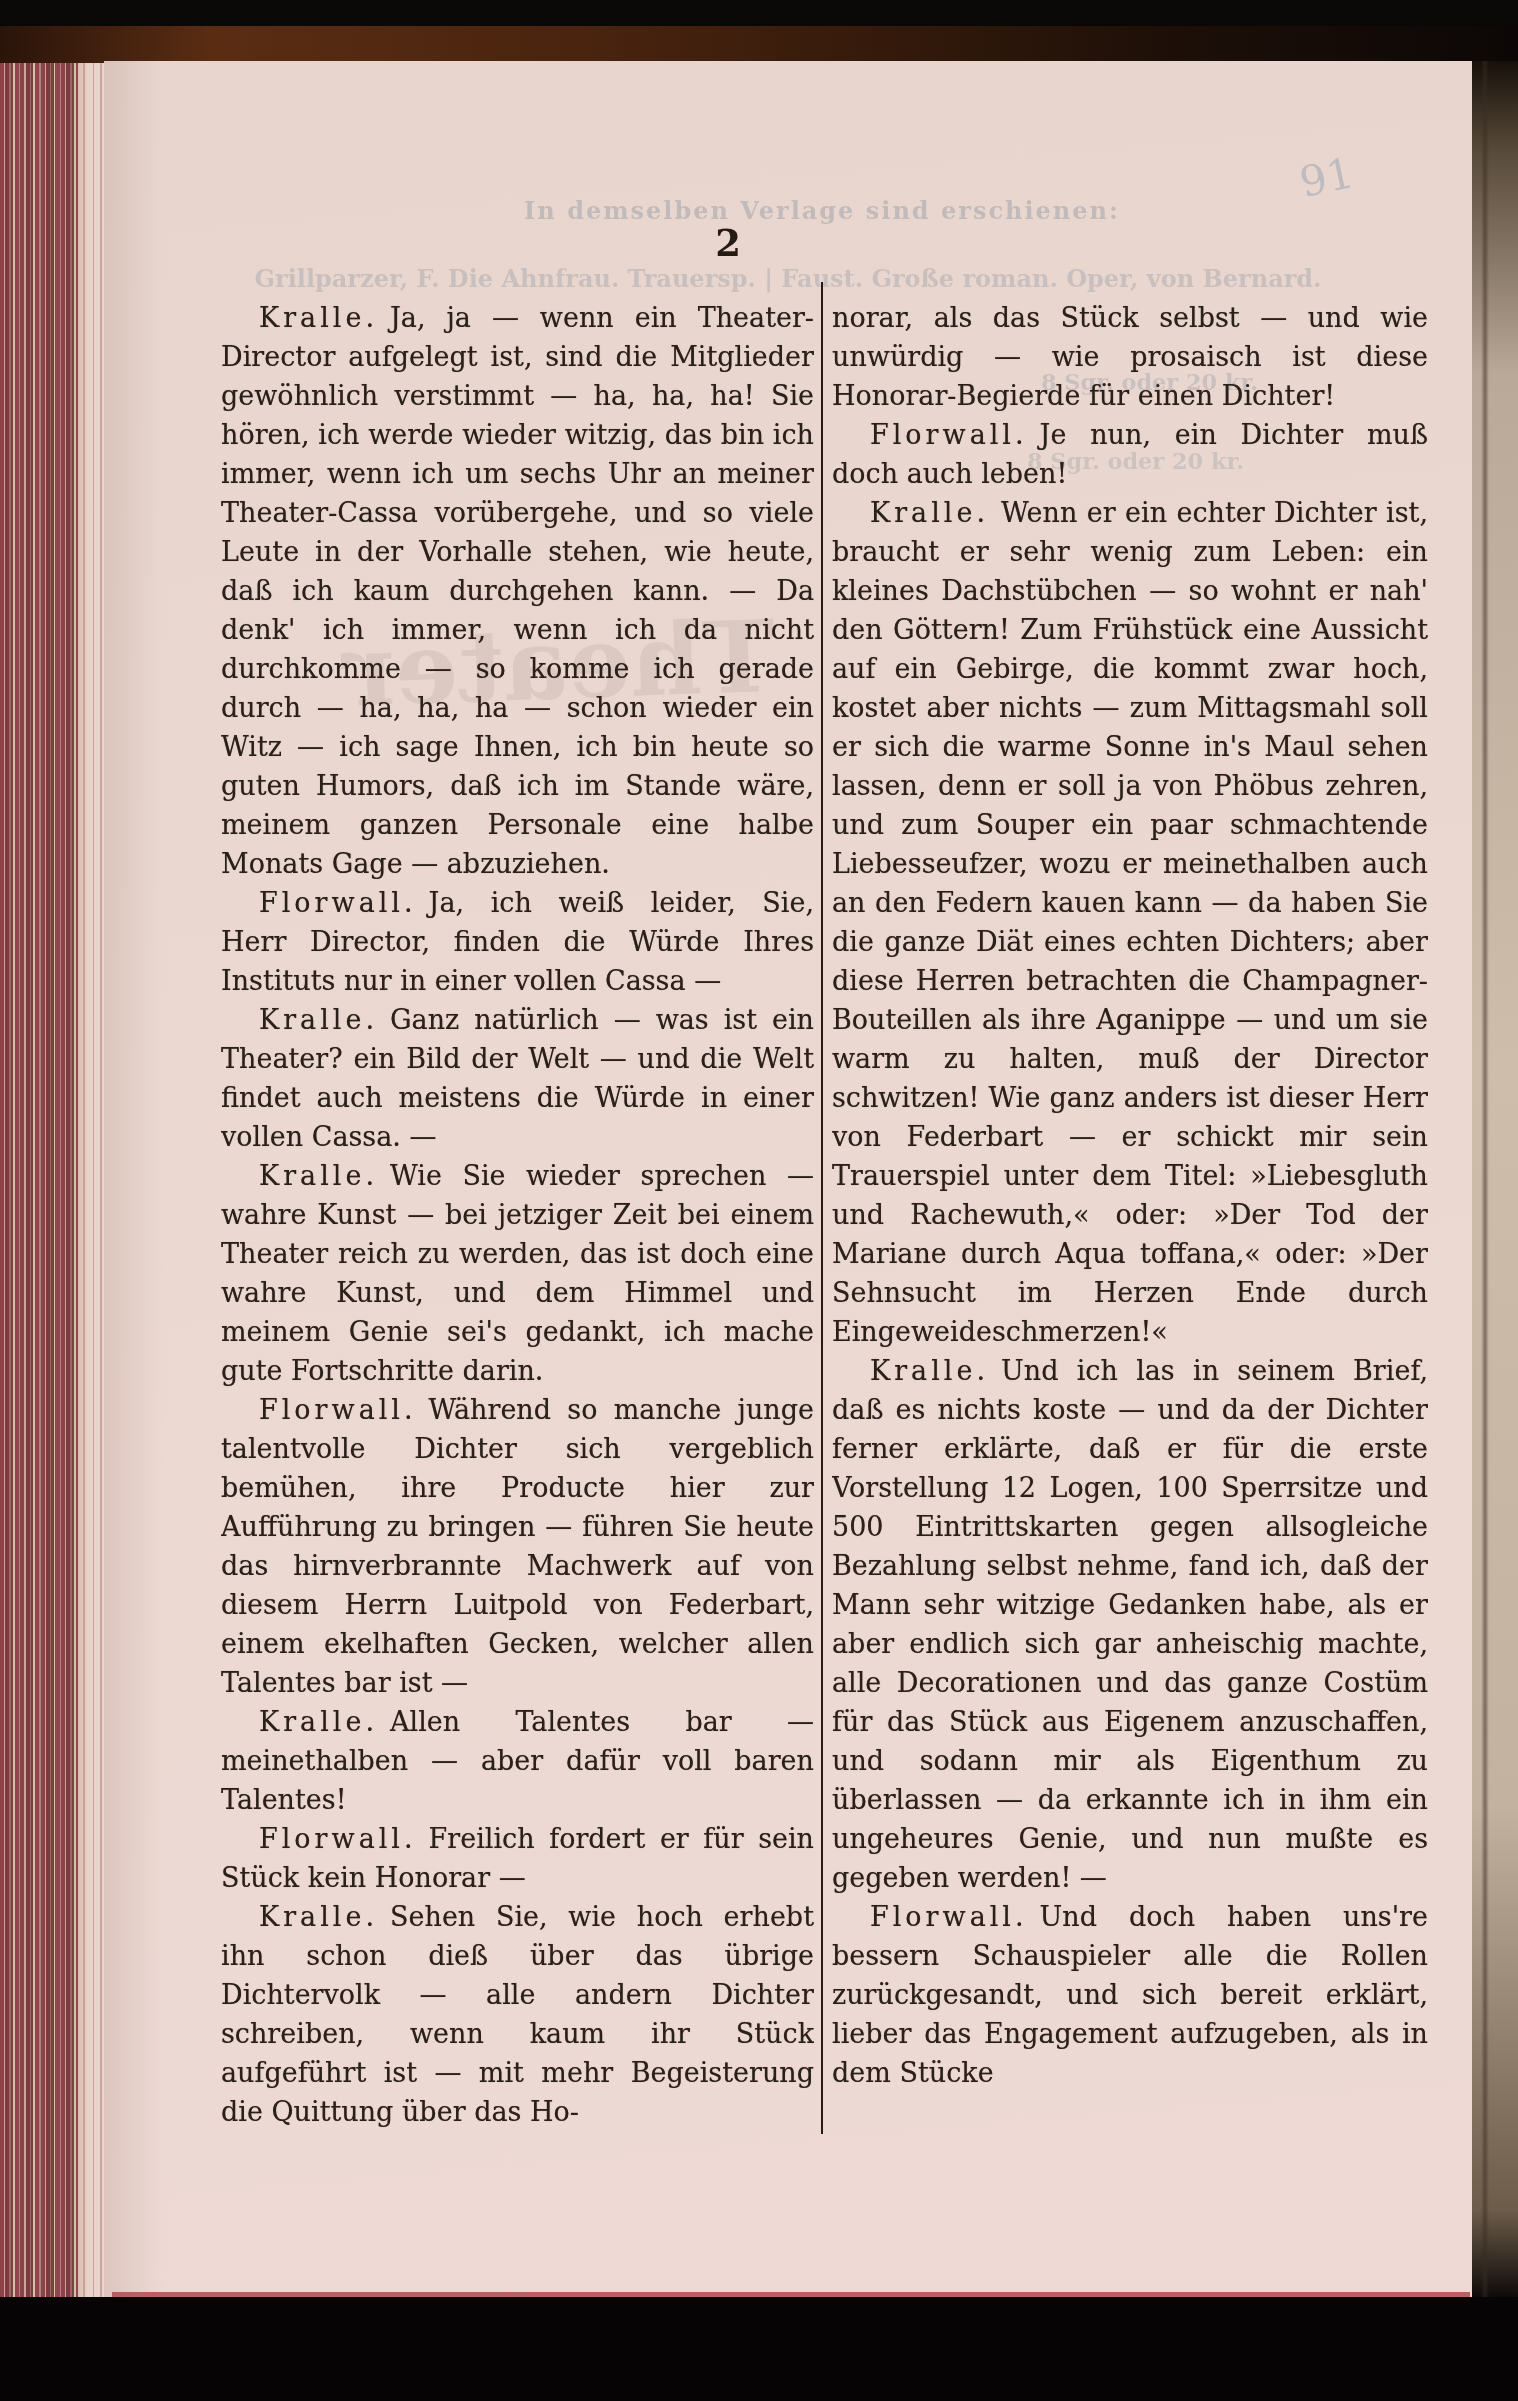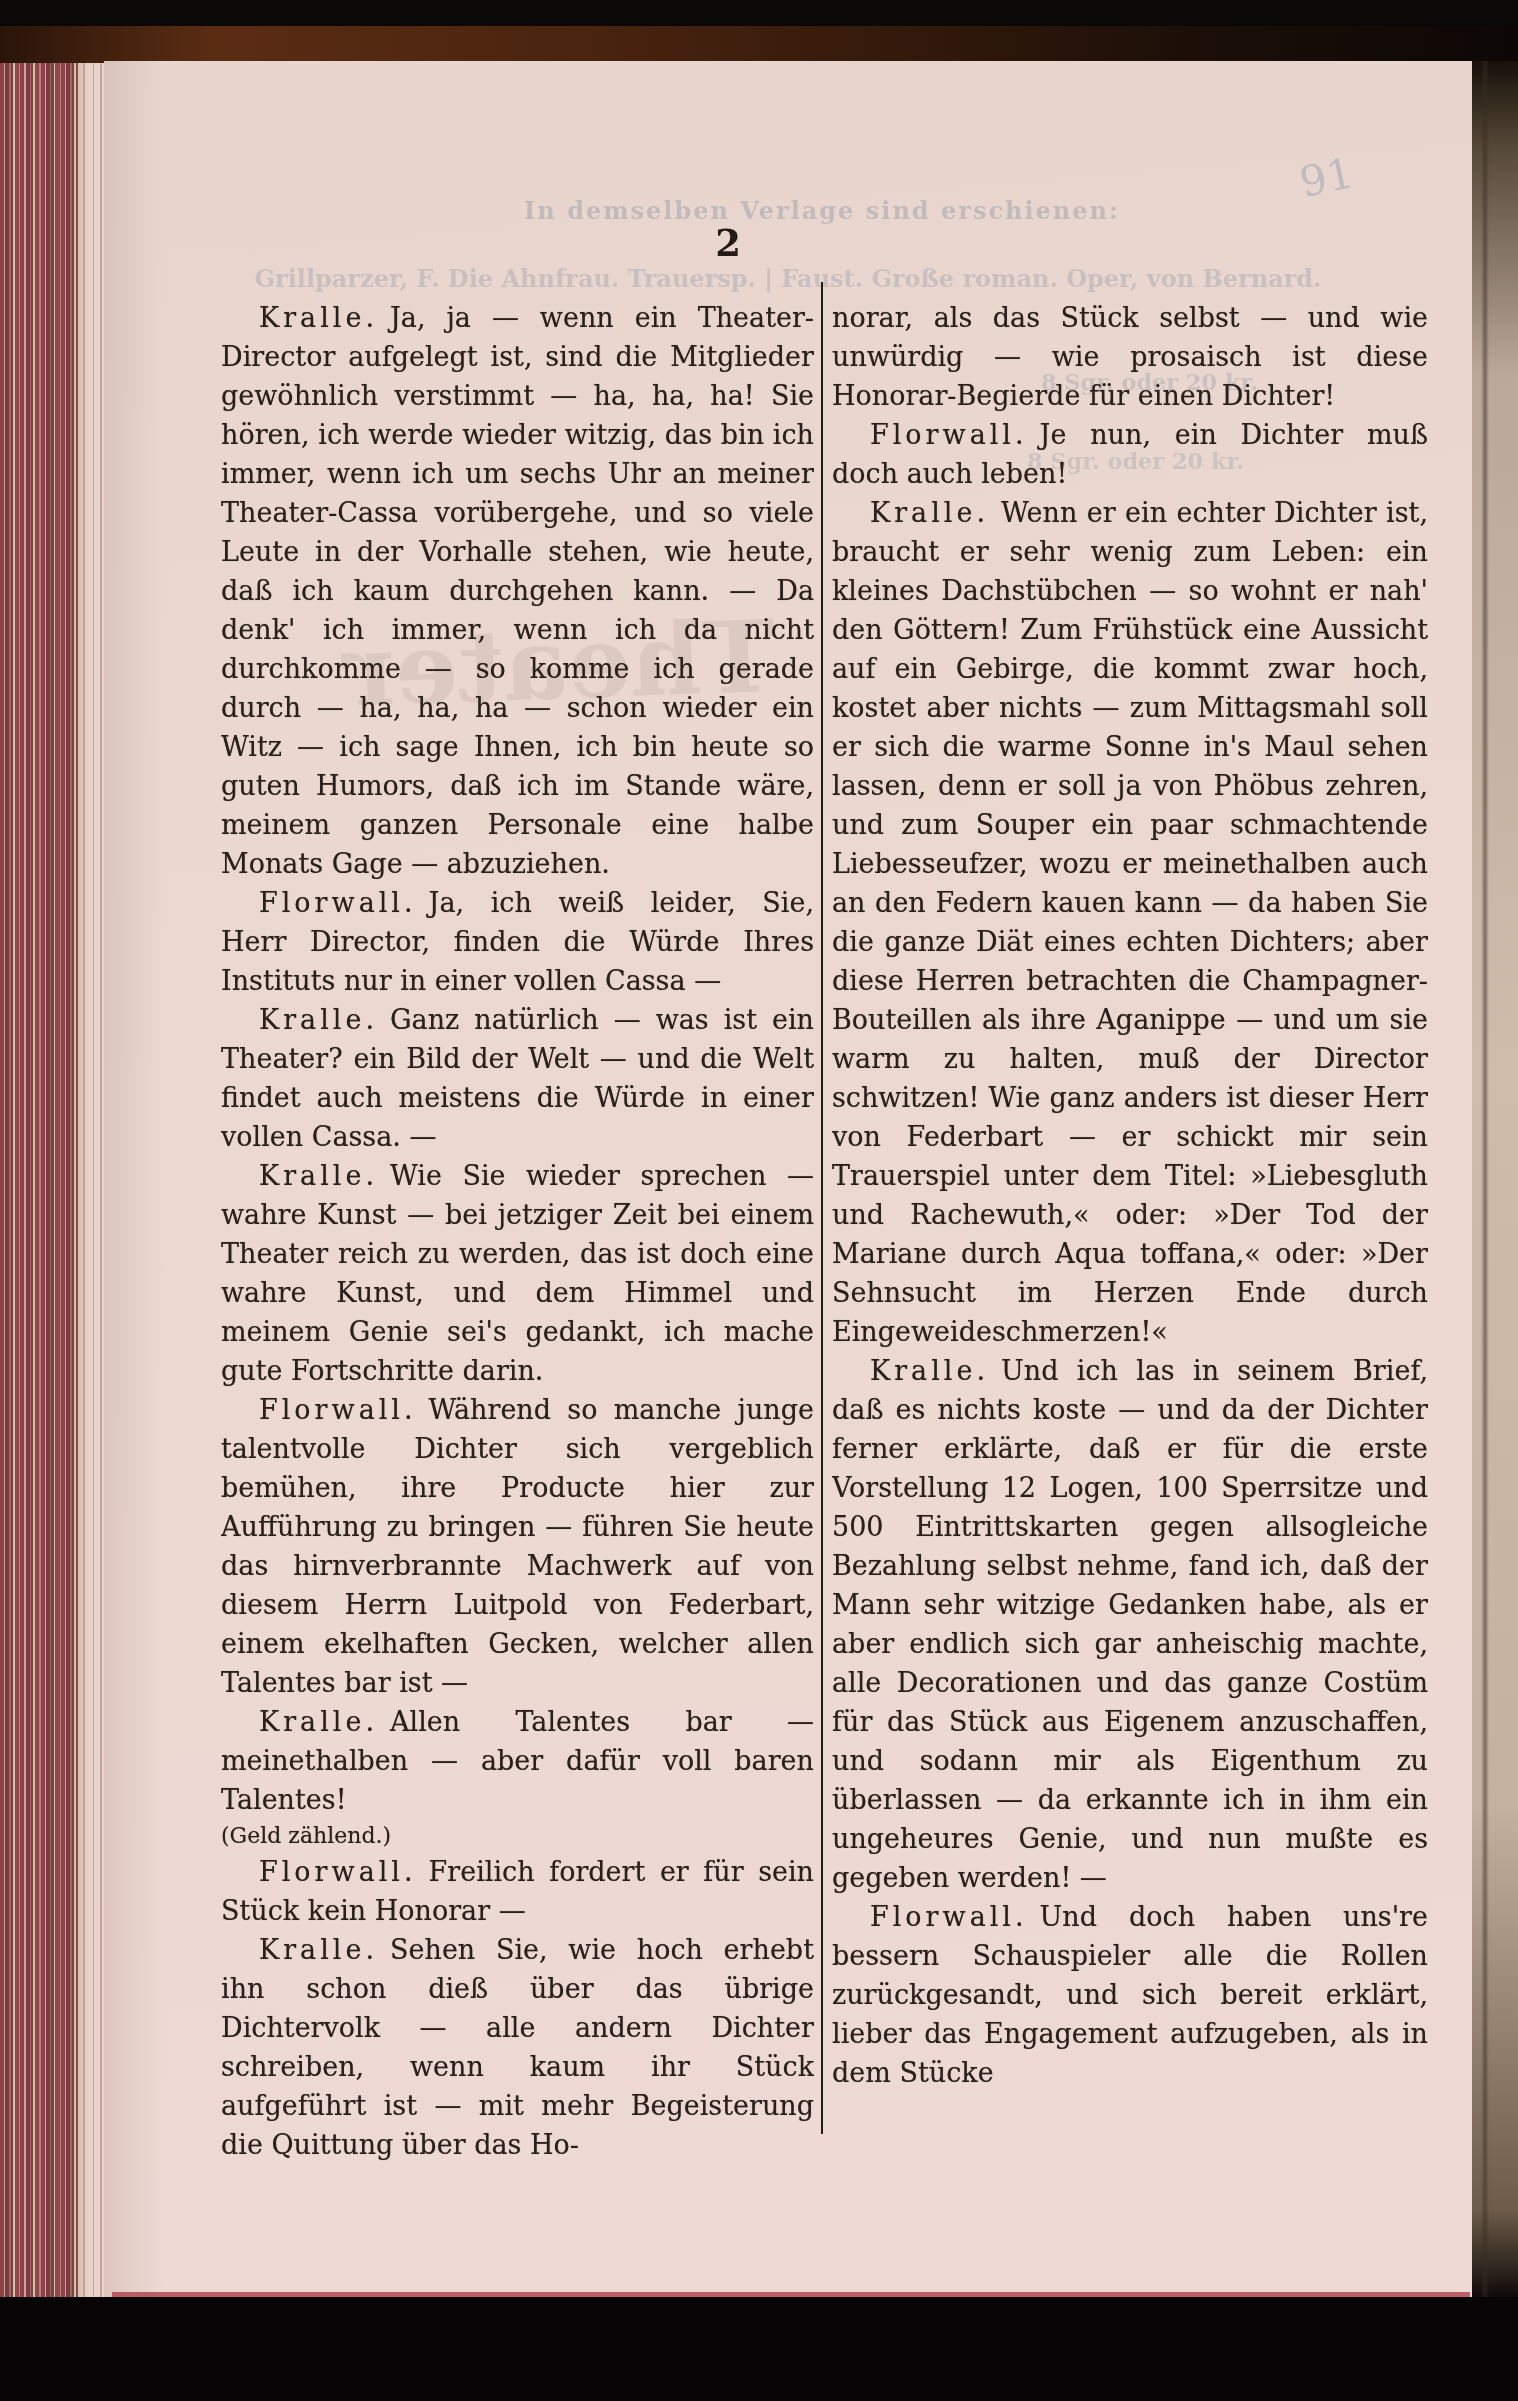--- a/index.html
+++ b/index.html
@@ -89,21 +89,21 @@
 
         <p class="para"><span class="speaker">Florwall.</span><span>Ja, ich weiß leider, Sie, Herr Director, finden die Würde Ihres Instituts nur in einer vollen Cassa —</span></p>
 
         <p class="para"><span class="speaker">Kralle.</span><span>Ganz natürlich — was ist ein Theater? ein Bild der Welt — und die Welt findet auch meistens die Würde in einer vollen Cassa. —</span></p>
 
 
         <p class="para"><span class="speaker">Kralle.</span><span>Wie Sie wieder sprechen — wahre Kunst — bei jetziger Zeit bei einem Theater reich zu werden, das ist doch eine wahre Kunst, und dem Himmel und meinem Genie sei's gedankt, ich mache gute Fortschritte darin.</span></p>
 
         <p class="para"><span class="speaker">Florwall.</span><span>Während so manche junge talentvolle Dichter sich vergeblich bemühen, ihre Producte hier zur Aufführung zu bringen — führen Sie heute das hirnverbrannte Machwerk auf von diesem Herrn Luitpold von Federbart, einem ekelhaften Gecken, welcher allen Talentes bar ist —</span></p>
 
-        <p class="para"><span class="speaker">Kralle.</span><span>Allen Talentes bar — meinethalben — aber dafür voll baren Talentes!</span><span class="note">(Geld zählend.)</span></p>
+        <p class="para"><span class="speaker">Kralle.</span><span>Allen Talentes bar — meinethalben — aber dafür voll baren Talentes!</span></p>
 
         <p class="para"><span class="speaker">Florwall.</span><span>Freilich fordert er für sein Stück kein Honorar —</span></p>
 
         <p class="para"><span class="speaker">Kralle.</span><span>Sehen Sie, wie hoch erhebt ihn schon dieß über das übrige Dichtervolk — alle andern Dichter schreiben, wenn kaum ihr Stück aufgeführt ist — mit mehr Begeisterung die Quittung über das Ho-</span></p>
       </div>
 
     <div class="col right">
 
         <p class="para"><span>norar, als das Stück selbst — und wie unwürdig — wie prosaisch ist diese Honorar-Begierde für einen Dichter!</span></p>
 

